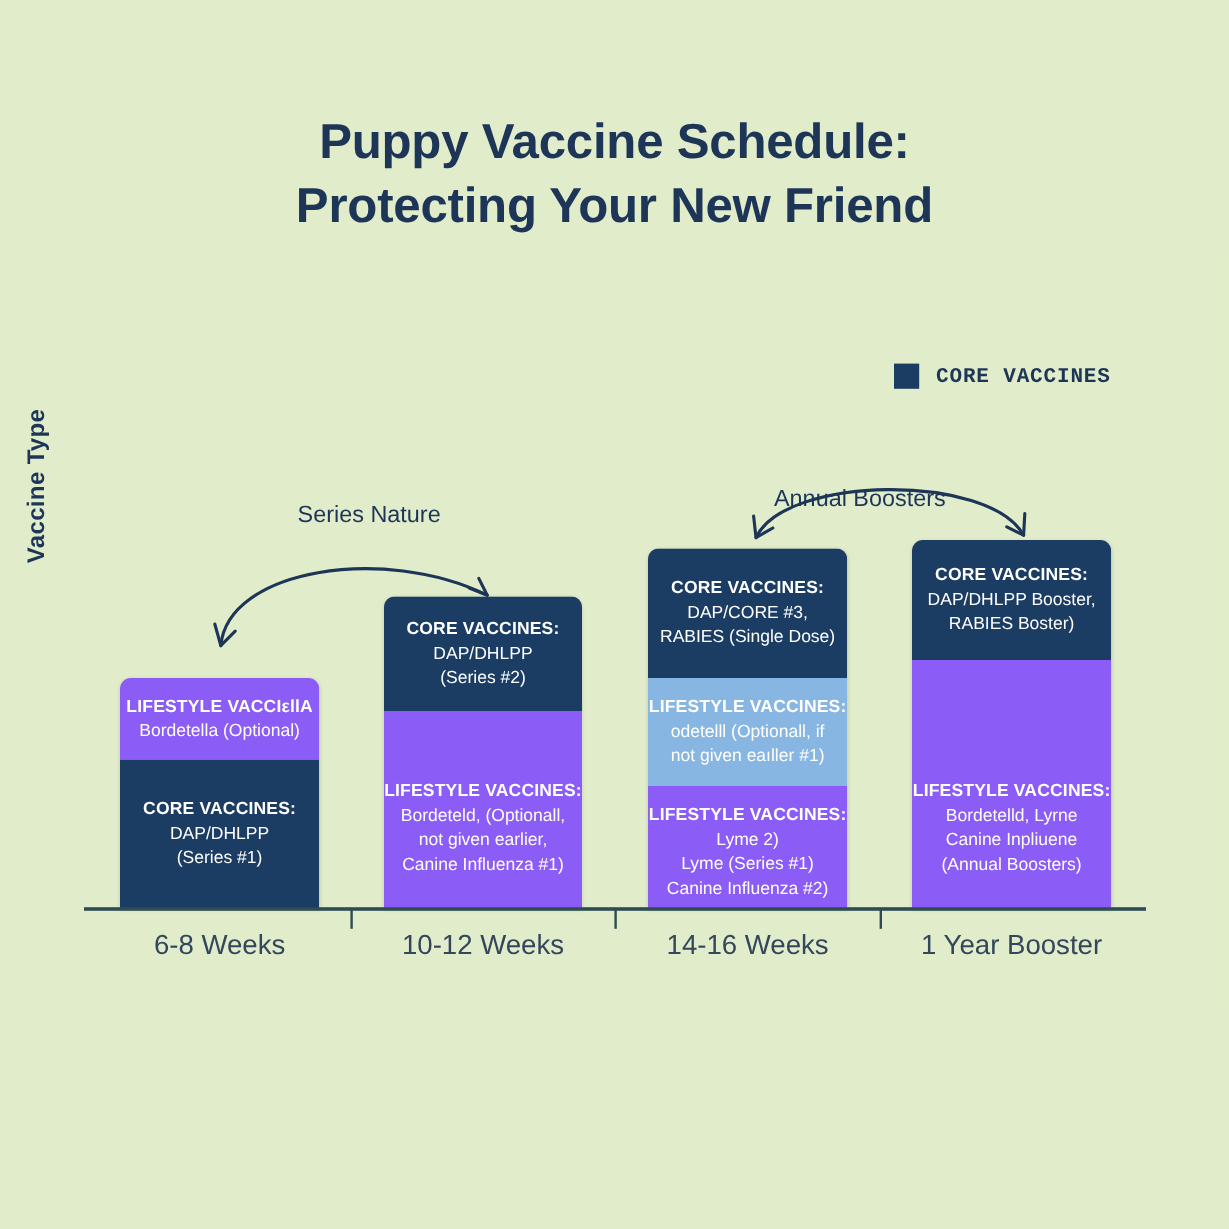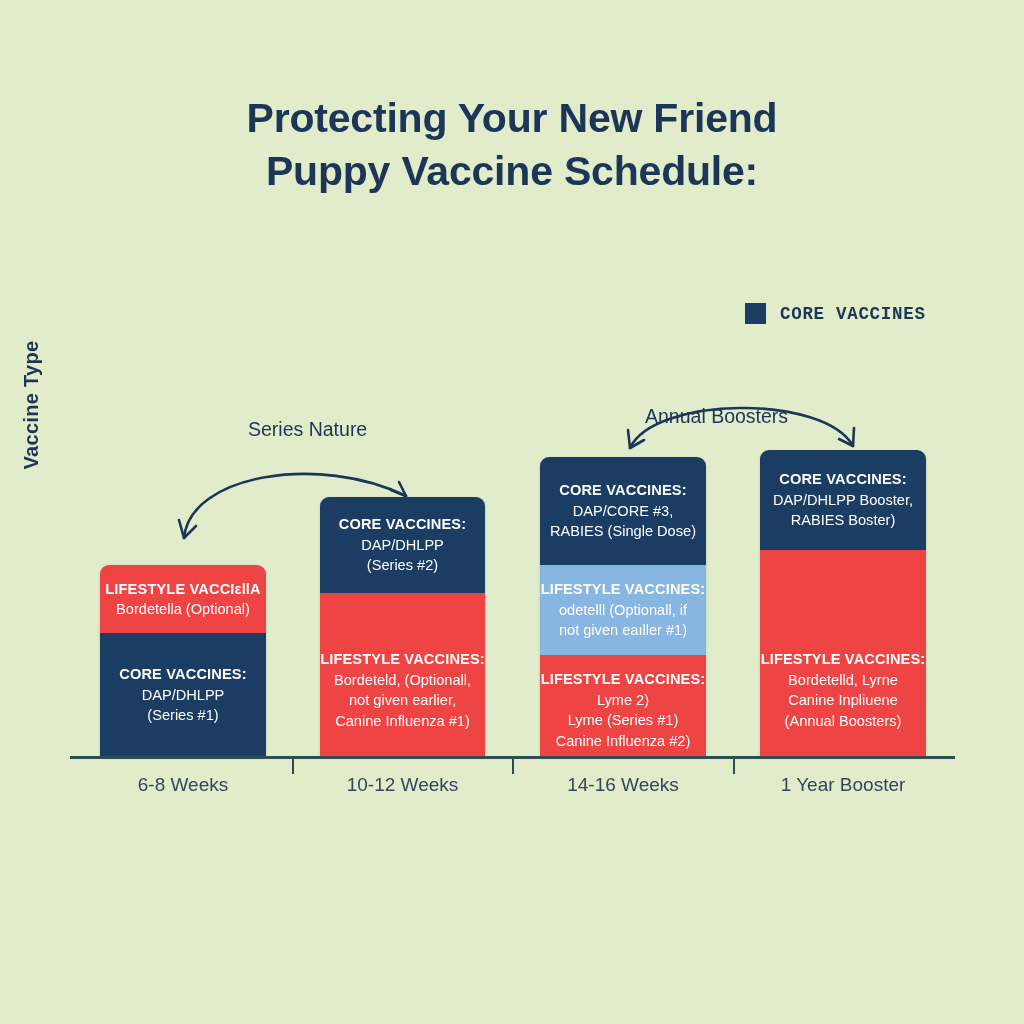--- a/index.html
+++ b/index.html
@@ -108,21 +108,21 @@
     align-items: center;
     justify-content: center;
     padding: 4px 7px;
     text-align: center;
     color: #ffffff;
     font-size: 14.6px;
     line-height: 20.5px;
     overflow: hidden;
   }
   .seg.core   { background: #1c3d63; }
-  .seg.light  { background: #ef4444; align-items: center; }
+  .seg.light  { background: #8b5cf6; align-items: center; }
   .seg.light2 { background: #88b6e2; }
   .seg-head {
     font-weight: bold;
     letter-spacing: 0.15px;
     white-space: nowrap;
   }
   .seg-line { font-weight: normal; }
 
   
   .seg.align-top    { justify-content: flex-start; padding-top: 14px; }
@@ -150,21 +150,21 @@
     text-align: center;
     font-size: 22.5px;
     font-weight: bold;
     letter-spacing: 0.3px;
     color: #1d3557;
   }
   .x-tick-label {
     position: absolute;
     top: 774px;
     text-align: center;
-    font-size: 19px;
+    font-size: 23px;
     color: #33465c;
     white-space: nowrap;
   }
 
   
   .annotation-label {
     position: absolute;
     font-size: 19.5px;
     color: #1d3557;
     white-space: nowrap;
@@ -173,22 +173,22 @@
     position: absolute;
     overflow: visible;
   }
 </style>
 </head>
 <body>
 
 <div id="canvas">
 
   <div class="title-block">
+    <div class="title-line">Puppy Vaccine Schedule:</div>
     <div class="title-line">Protecting Your New Friend</div>
-    <div class="title-line">Puppy Vaccine Schedule:</div>
   </div>
 
   <div class="legend">
     <div class="legend-swatch"></div>
     <div class="legend-label">CORE VACCINES</div>
   </div>
 
   <div class="annotation-label" style="left:248px; top:418px;">Series Nature</div>
 
   <svg class="anno-svg" style="left:170px; top:440px;" width="260" height="110">

